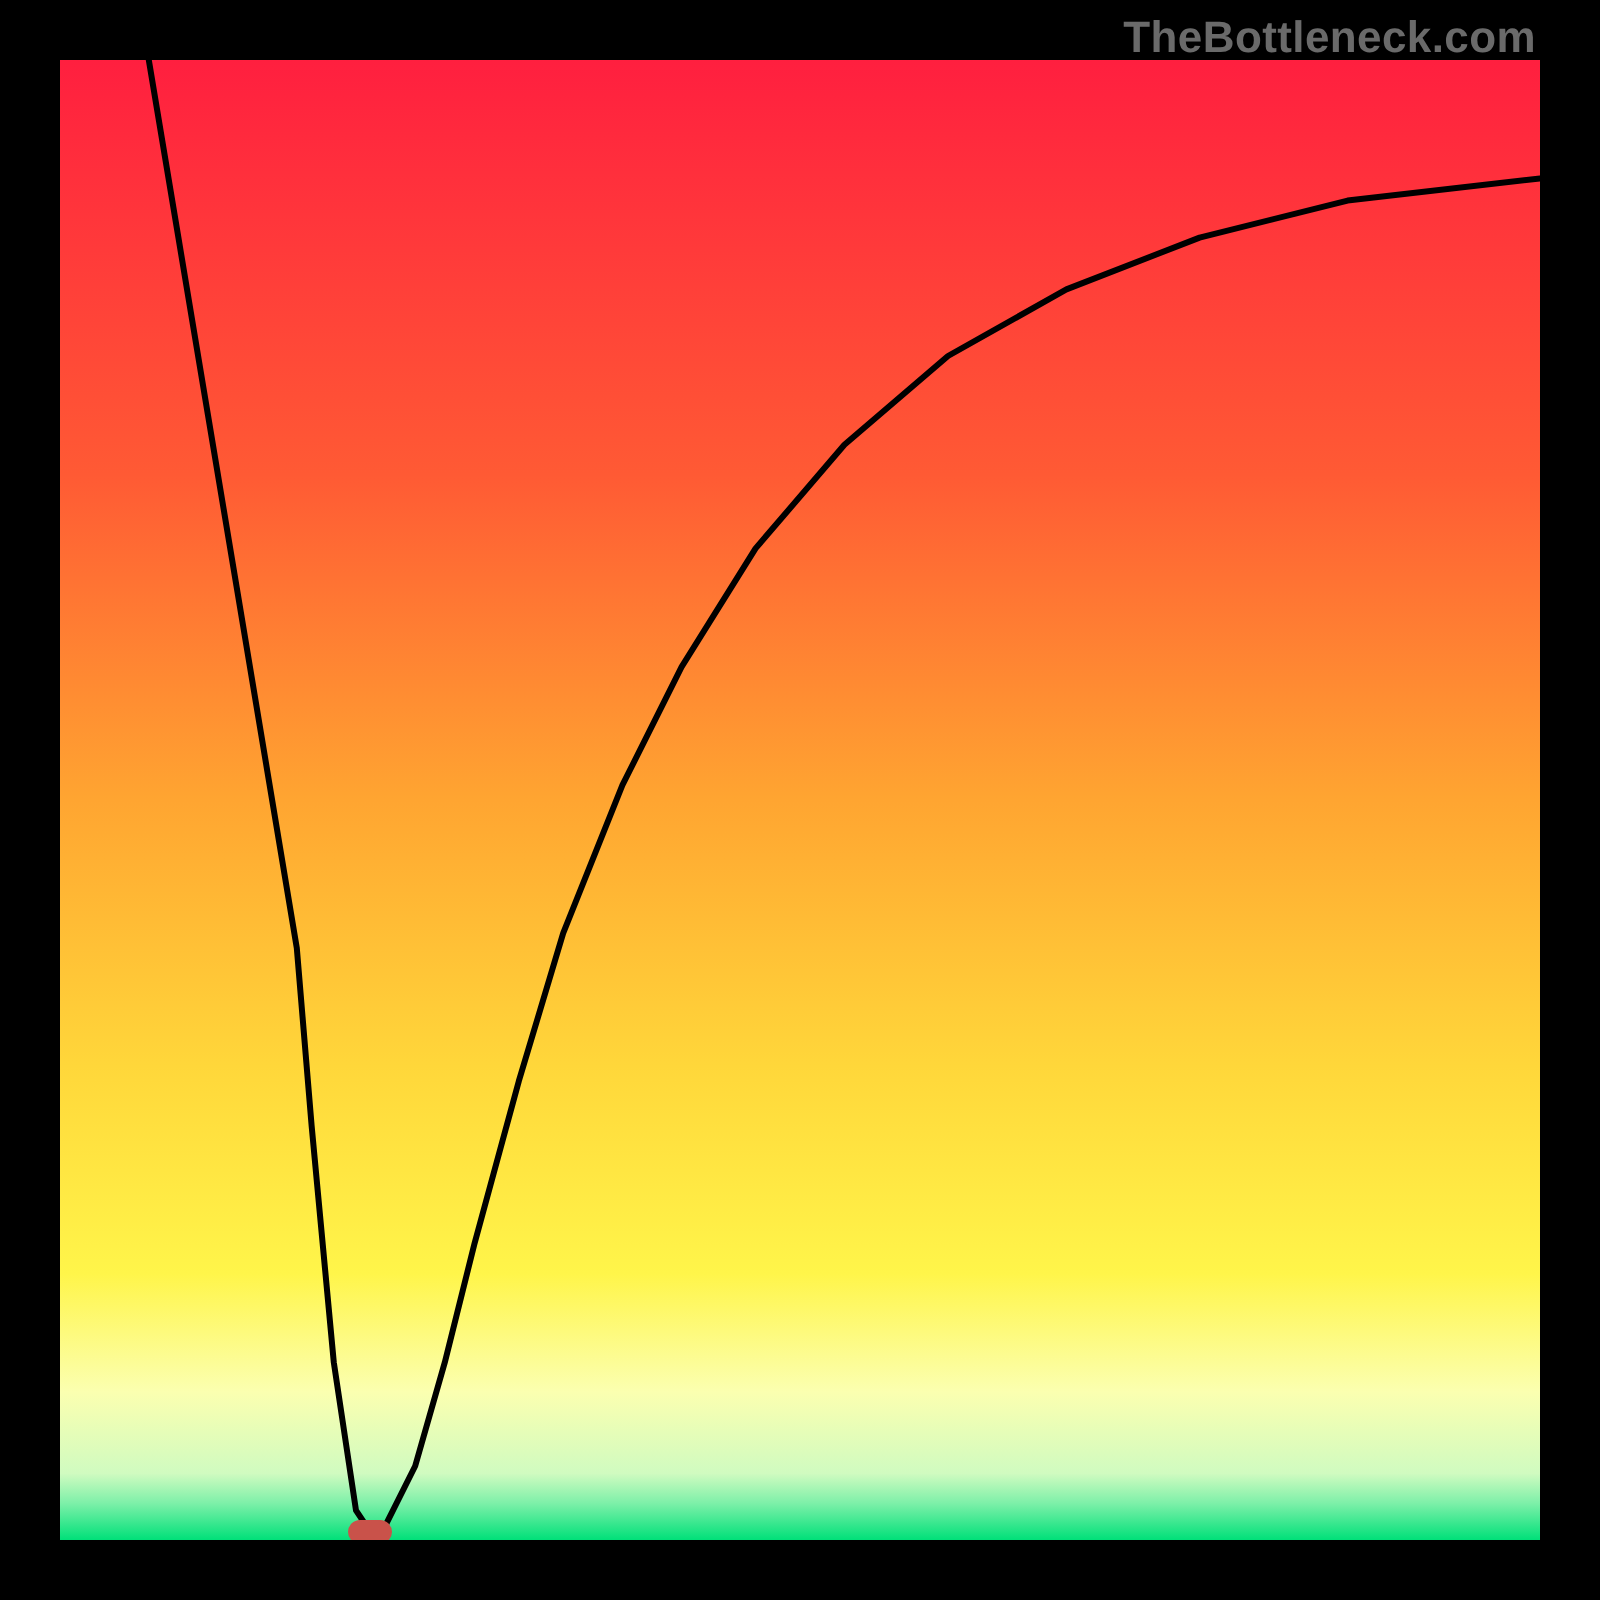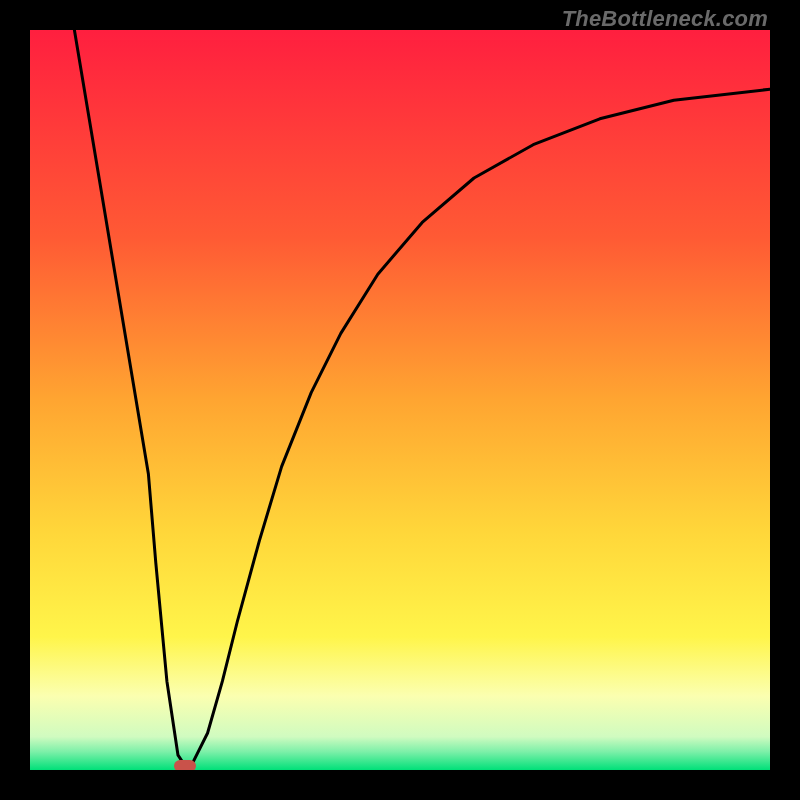--- a/index.html
+++ b/index.html
@@ -10,21 +10,20 @@
     background: #000;
     overflow: hidden;
   }
   .frame {
     position: absolute;
     left: 0;
     top: 0;
     width: 800px;
     height: 800px;
     background: #000;
-    font-style: italic;
   }
   .plot-area {
     position: absolute;
     left: 30px;
     top: 30px;
     width: 740px;
     height: 740px;
     overflow: hidden;
   }
   .gradient {

